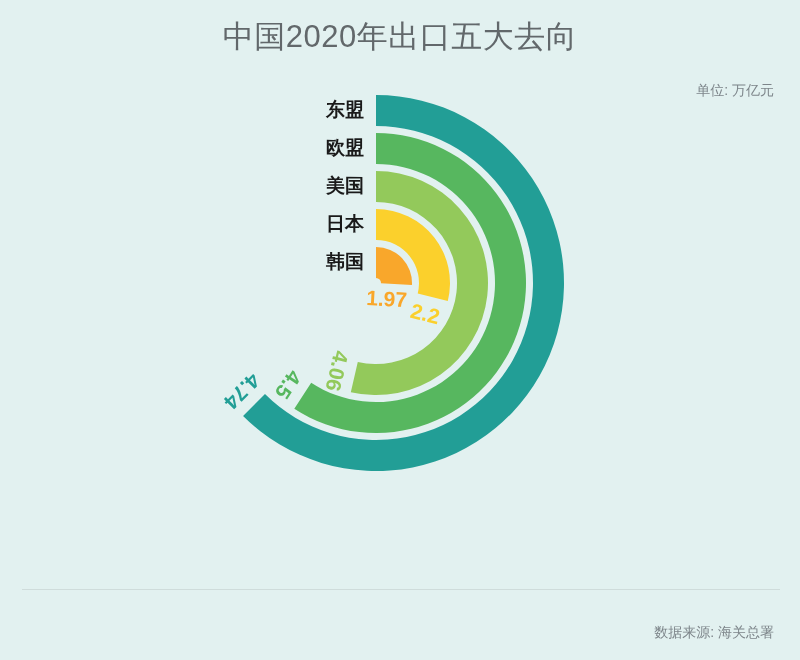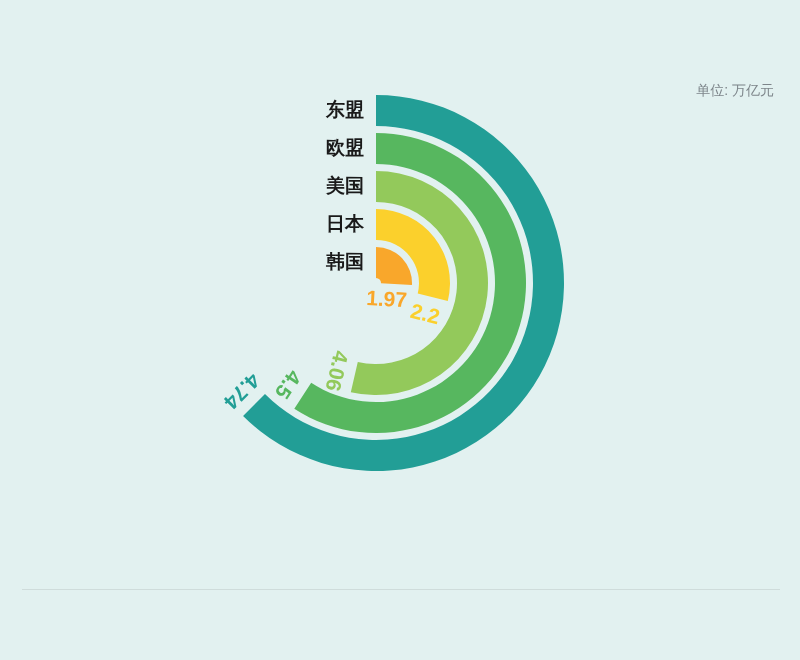--- a/index.html
+++ b/index.html
@@ -71,20 +71,21 @@
     font-weight: bold;
     text-anchor: middle;
     dominant-baseline: middle;
   }
 </style>
 </head>
 <body>
 
 <div id="stage">
 
+  <div class="chart-title">中国2020年出口五大去向</div>
   <div class="unit-label">单位: 万亿元</div>
 
   <svg id="chart-svg" viewBox="0 0 800 660" xmlns="http://www.w3.org/2000/svg">
     <g id="arc-layer">
         <path d="M 376 95 A 188 188 0 1 1 243.06392513692907 415.936074863071 L 264.98423535371205 394.01576464628795 A 157 157 0 1 0 376 126 Z" fill="#229e96"></path>
         <path d="M 376 133 A 150 150 0 1 1 294.3041447477459 408.8005851918136 L 311.1879548332118 382.8017975855055 A 119 119 0 1 0 376 164 Z" fill="#57b75f"></path>
         <path d="M 376 171 A 112 112 0 1 1 350.80548191348714 392.12944725594633 L 357.77896459814696 361.92397524760406 A 81 81 0 1 0 376 202 Z" fill="#93c95b"></path>
         <path d="M 376 209 A 74 74 0 0 1 447.8018837444237 300.9022202743754 L 417.72271622986784 293.4026415107857 A 43 43 0 0 0 376 240 Z" fill="#fbd02c"></path>
         <path d="M 376 247 A 36 36 0 0 1 411.95066325116466 284.88409442474597 L 380.99314767377285 283.2616797812147 A 5 5 0 0 0 376 278 Z" fill="#f9a72b"></path>
       </g>
@@ -98,14 +99,15 @@
     <g id="val-label-layer">
         <text x="240.73252370837497" y="390.0465312735292" class="val-label" fill="#229e96" transform="rotate(135 240.73252370837497 390.0465312735292)">4.74</text>
         <text x="286.84276493564374" y="383.70371113161184" class="val-label" fill="#57b75f" transform="rotate(123 286.84276493564374 383.70371113161184)">4.5</text>
         <text x="335.40858685515263" y="370.54762805984126" class="val-label" fill="#93c95b" transform="rotate(103 335.40858685515263 370.54762805984126)">4.06</text>
         <text x="424.73250194029924" y="315.3634555423046" class="val-label" fill="#fbd02c" transform="rotate(14 424.73250194029924 315.3634555423046)">2.2</text>
         <text x="386.5894474797474" y="300.5531650158503" class="val-label" fill="#f9a72b" transform="rotate(3 386.5894474797474 300.5531650158503)">1.97</text>
       </g>
   </svg>
 
   <div class="divider"></div>
+  <div class="source-label">数据来源: 海关总署</div>
 
 </div>
 
 </body></html>

